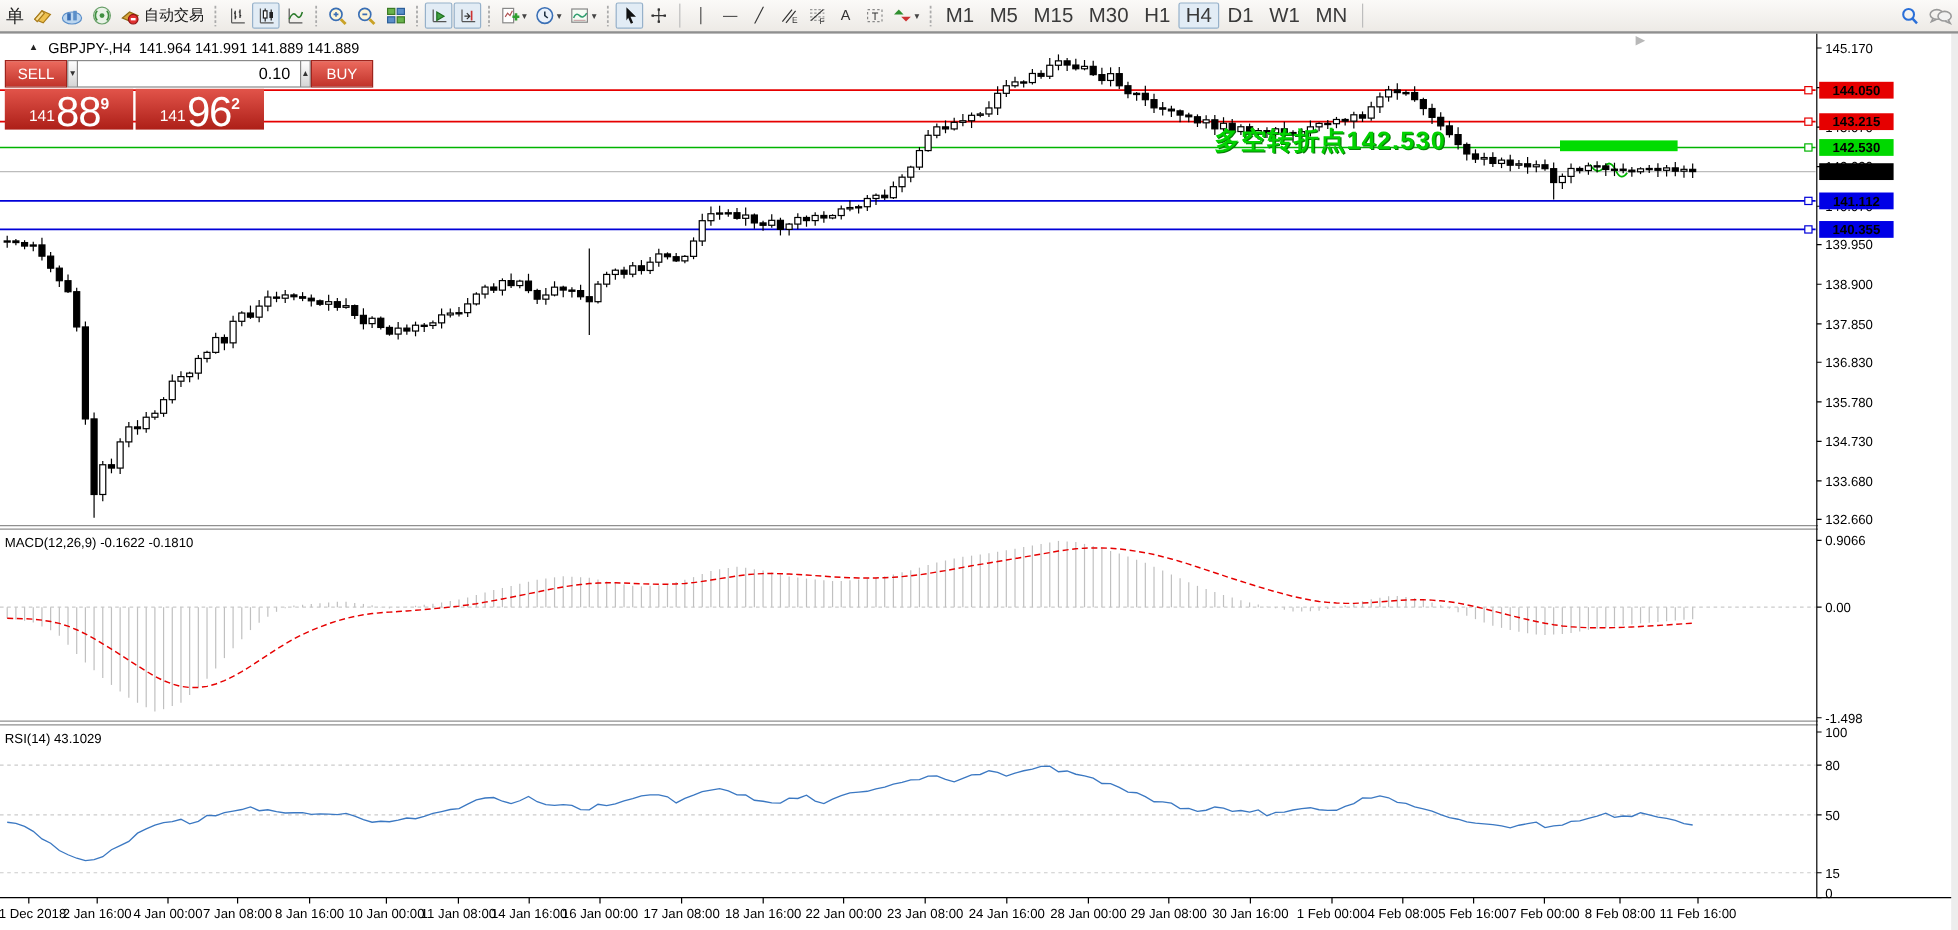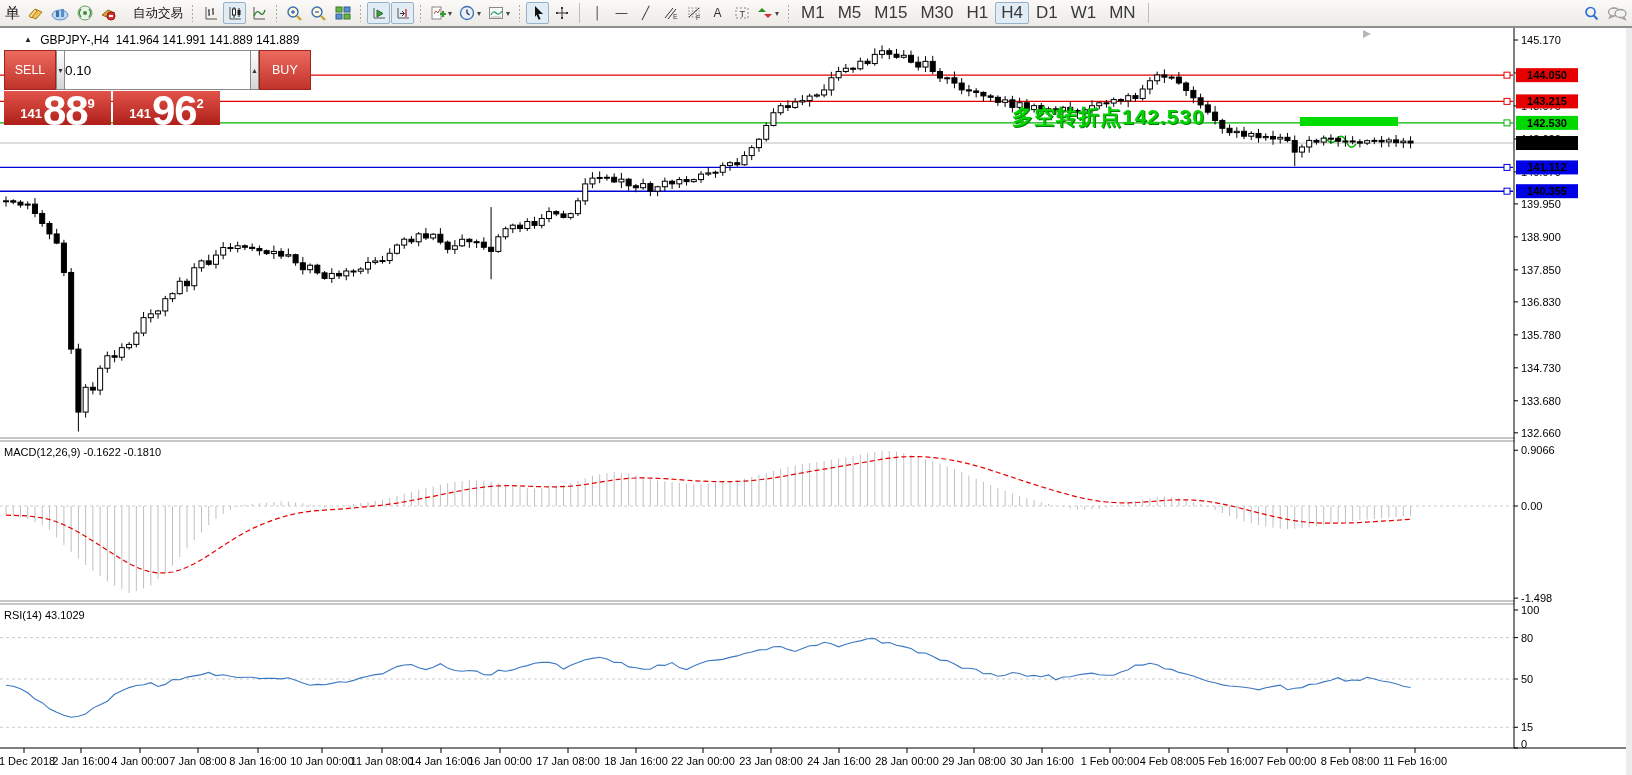--- a/index.html
+++ b/index.html
@@ -14,39 +14,39 @@
     font:12px "Liberation Sans",sans-serif;color:#333;cursor:default;box-sizing:border-box}
   .tbtn.pressed{border:1px solid #96b1ca;background:#e2ecf5;border-radius:2px}
   .tbtn svg{display:block}
   .caret{font-size:8px;color:#444;margin-left:2px}
   .grip{width:3px;height:18px;margin:0 4px;
     background-image:radial-gradient(circle,#a9a9a9 35%,transparent 40%);background-size:3px 4px}
   .vsep{width:1px;height:20px;background:#bdbdbd;margin:0 5px}
   .tfrag{font-size:15px;color:#222;padding:0 3px}
   .tf{font-size:17px;color:#3a3a3a;padding:0 5px}
   .flexsp{flex:1}
-  .autolbl{font-size:12.5px;color:#111;margin-left:16px}
+  .autolbl{font-size:12.5px;color:#111;margin-left:3px}
   
   .title{position:absolute;left:24px;top:33px;font-size:12px;color:#000;z-index:20;white-space:nowrap}
   .title .tri{font-size:8px;vertical-align:2px;margin-right:5px;color:#222}
   .panel{position:absolute;left:4px;top:50px;width:216px;z-index:25}
-  .row1{display:flex;height:40px}
+  .row1{display:flex;height:23px}
   .btn-sell,.btn-buy{flex:0 0 52px;background:linear-gradient(#ec6a5e,#c1332a);color:#fff;
      font-size:12.5px;display:flex;align-items:center;justify-content:center;
      border:1px solid #9e241d;box-sizing:border-box}
   .spin{width:16px;background:linear-gradient(#fefefe,#d5d5d5);border:1px solid #8a8a8a;
      font-size:7px;display:flex;align-items:center;justify-content:center;color:#333;box-sizing:border-box}
-  .vol{flex:1;border:1px solid #8a8a8a;border-left:none;border-right:none;text-align:left;
+  .vol{flex:1;border:1px solid #8a8a8a;border-left:none;border-right:none;text-align:right;
      padding:0 8px 0 0;font-size:13.5px;background:#fff;box-sizing:border-box;
      font-family:"Liberation Sans",sans-serif;color:#000}
   .row2{display:flex;height:34px;margin-top:1px;gap:2px}
   .quote{flex:1;background:linear-gradient(#e2544a,#ad1f18);color:#fff;display:flex;
      align-items:flex-end;justify-content:center;padding-bottom:2px}
-  .qpre{font-size:13px;font-weight:bold;margin-right:1px;line-height:19px}
-  .qbig{font-size:42px;font-weight:bold;line-height:25px;letter-spacing:-1px}
+  .qpre{font-size:13px;font-weight:normal;margin-right:1px;line-height:19px}
+  .qbig{font-size:35px;font-weight:normal;line-height:25px;letter-spacing:-1px}
   .qsup{font-size:13px;font-weight:bold;position:relative;top:-12px}
   .annot{position:absolute;left:1012px;top:103px;font-size:21px;font-weight:bold;color:#00d300;
      z-index:15;text-shadow:1px 1px 0 #077d07;letter-spacing:1px;white-space:nowrap}
   #chart-svg{position:absolute;left:0;top:0;z-index:5}
   #chart-svg text{font-family:"Liberation Sans","DejaVu Sans",sans-serif;font-size:11px;fill:#000}
 </style>
 </head>
 <body>
 
 <div class="toolbar">

